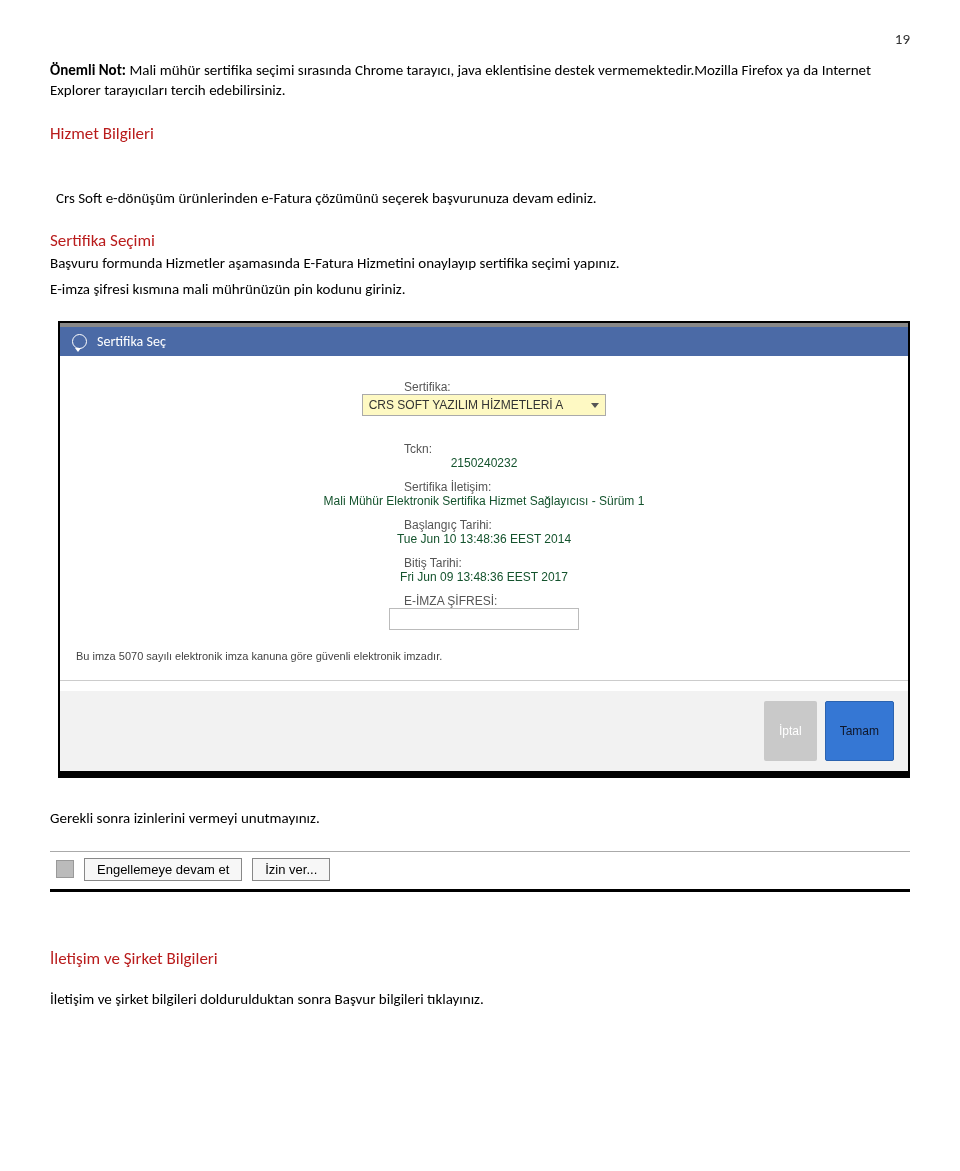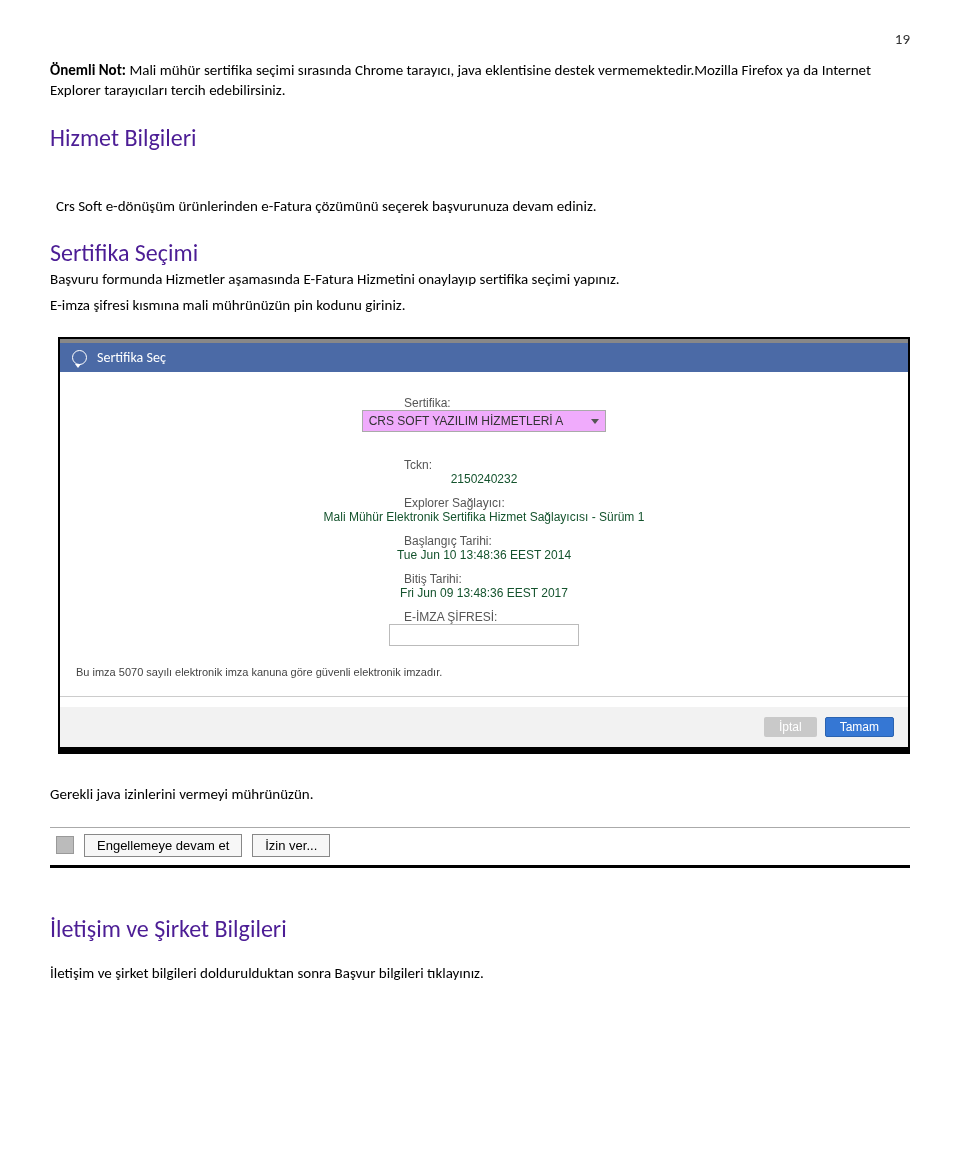--- a/index.html
+++ b/index.html
@@ -17,24 +17,24 @@
     margin-bottom: 12px;
   }
   .para {
     font-size: 15px;
     line-height: 1.35;
     margin-bottom: 22px;
   }
   .para2 { margin-bottom: 6px; }
   .bold-run { font-weight: bold; }
   h2.section {
-    font-size: 24px;
+    font-size: 17px;
     font-weight: 400;
-    color: #4c1d95;
-    margin: 4px 0 2px 0;
+    color: #b91c1c;
+    margin: 14px 0 2px 0;
   }
   .indent { margin-left: 6px; margin-top: 44px; }
   .shot-wrap {
     border: 2px solid #000;
     margin: 6px 0 30px 8px;
     padding: 0;
   }
   .modal-header {
     background: #4b6aa6;
     color: #fff;
@@ -78,21 +78,21 @@
     width: 160px;
     color: #555;
     font-size: 12px;
   }
   .form-row .val {
     color: #14532d;
     font-size: 12px;
   }
   .select-box {
     border: 1px solid #aaa;
-    background: #f0abfc;
+    background: #fef9c3;
     padding: 2px 6px;
     font-size: 12px;
     display: inline-flex;
     align-items: center;
     gap: 28px;
     height: 22px;
   }
   .select-box .caret {
     display:inline-block;
     width:0; height:0;
@@ -120,31 +120,31 @@
   }
   .modal-footer {
     background:#f2f2f2;
     padding: 10px 14px 10px 14px;
     display:flex;
     justify-content:flex-end;
     gap: 8px;
   }
   .btn {
     font-size: 12px;
-    padding: 2px 14px;
+    padding: 22px 14px;
     border-radius: 2px;
     border: 1px solid transparent;
   }
   .btn-cancel {
     background:#c9c9c9;
     color:#fff;
   }
   .btn-ok {
     background:#3577d4;
-    color:#ffffff;
+    color:#0f172a;
     border-color:#2b63b0;
   }
   .bottom-black { height:5px; background:#000; margin:0; }
 
   
   .java-prompt {
     margin-top: 8px;
   }
   .java-top { height:1px; background:#aaa; margin-bottom:2px;}
   .java-bar {
@@ -209,21 +209,21 @@
         <span class="caret"></span>
       </span>
     </div>
 
     <div class="form-row">
       <span class="lbl">Tckn:</span>
       <span class="val">2150240232</span>
     </div>
 
     <div class="form-row">
-      <span class="lbl">Explorer Sağlayıcı:</span>
+      <span class="lbl">Sertifika İletişim:</span>
       <span class="val">Mali Mühür Elektronik Sertifika Hizmet Sağlayıcısı - Sürüm 1</span>
     </div>
 
     <div class="form-row">
       <span class="lbl">Başlangıç Tarihi:</span>
       <span class="val">Tue Jun 10 13:48:36 EEST 2014</span>
     </div>
 
     <div class="form-row">
       <span class="lbl">Bitiş Tarihi:</span>
@@ -239,21 +239,21 @@
 
     <div class="modal-divider"></div>
   </div>
   <div class="modal-footer">
     <button class="btn btn-cancel">İptal</button>
     <button class="btn btn-ok">Tamam</button>
   </div>
   <div class="bottom-black"></div>
 </div>
 
-<p class="para">Gerekli java izinlerini vermeyi mührünüzün.</p>
+<p class="para">Gerekli sonra izinlerini vermeyi unutmayınız.</p>
 
 <div class="java-prompt">
   <div class="java-top"></div>
   <div class="java-bar">
     <span class="java-icon"></span>
     <button class="java-btn">Engellemeye devam et</button>
     <button class="java-btn">İzin ver...</button>
   </div>
   <div class="java-bottom"></div>
 </div>

